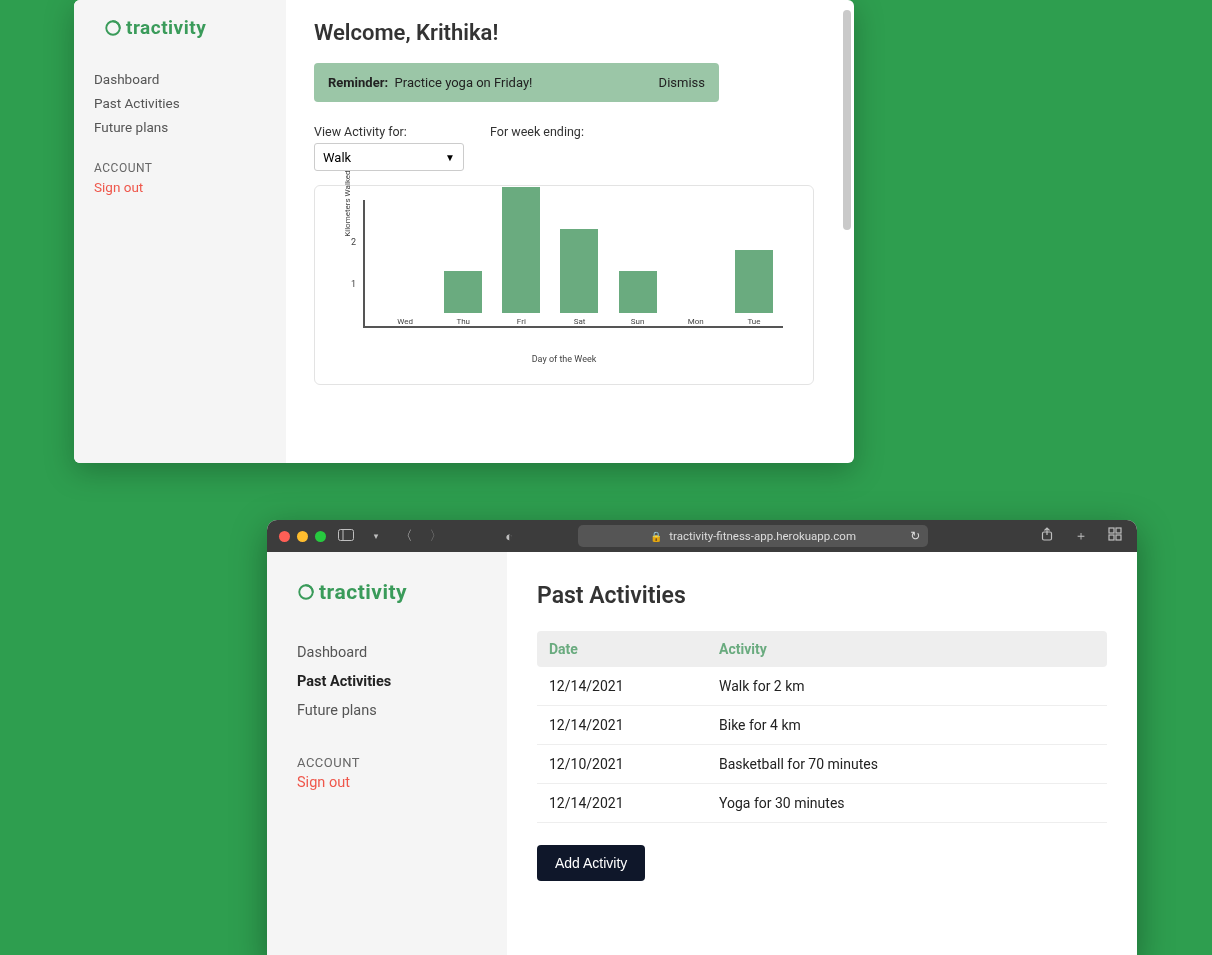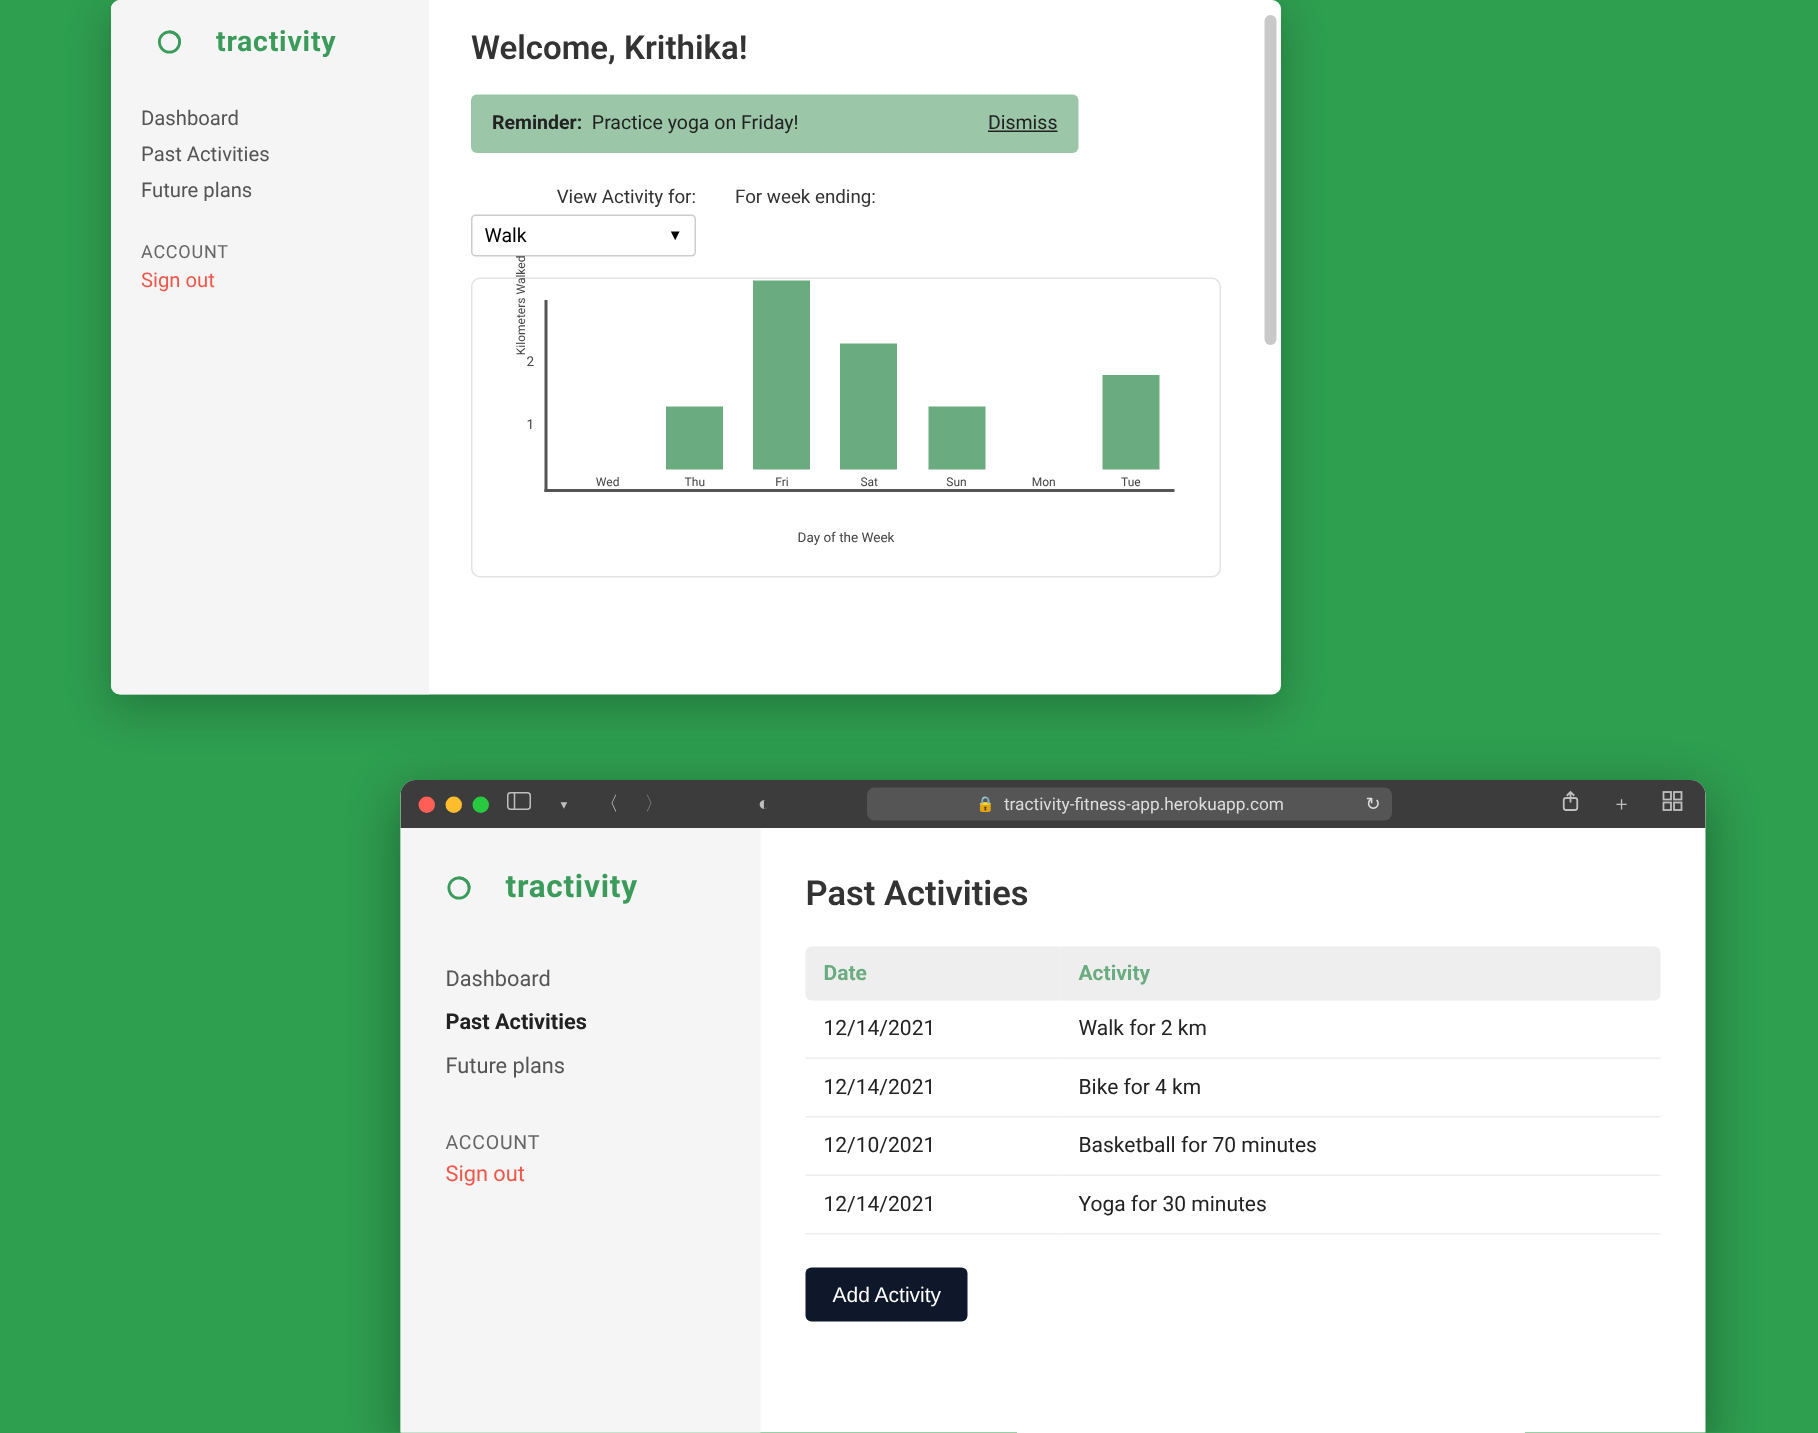--- a/index.html
+++ b/index.html
@@ -10,21 +10,21 @@
     height: 955px;
     position: relative;
     overflow: hidden;
     border-radius: 30px;
   }
 
   
   .logo {
     display: flex;
     align-items: center;
-    gap: 22px;
+    gap: 4px;
     color: #3a9b5a;
     font-weight: 700;
   }
   .logo svg { width: 18px; height: 18px; }
   .logo-text { font-size: 19px; letter-spacing: 0.5px; }
 
   .sidebar-link { font-size: 13.5px; color:#555; cursor:pointer; padding:4px 0; }
   .sidebar-section-title { font-size: 12px; letter-spacing:0.5px; color:#666; margin-top:22px; }
   .signout { color:#ef574b; font-size:13.5px; cursor:pointer; padding-top:4px; }
 
@@ -62,23 +62,23 @@
     border-radius:4px;
     padding:12px 14px;
     display:flex;
     align-items:center;
     font-size:13px;
     color:#222;
     margin-bottom:22px;
     width:405px;
   }
   .reminder strong { font-weight:700; }
-  .reminder .dismiss { margin-left:auto; text-decoration:underline; cursor:pointer; }
-
-  .controls { display:flex; gap:26px; margin-bottom:14px;text-align:right; }
+  .reminder .dismiss { margin-left:auto; cursor:pointer; }
+
+  .controls { display:flex; gap:26px; margin-bottom:14px; }
   .field-label { font-size:12.5px; color:#333; margin-bottom:4px; display:block; }
   .select-box, .date-box {
     border:1px solid #ccc; border-radius:3px; height:28px;
     font-size:13px; padding:0 8px; display:flex; align-items:center;
     background:#fff;
     gap:29px;
   }
   .select-box { width:150px; justify-content:space-between; cursor:pointer; }
   .date-box { width:168px; }
 

